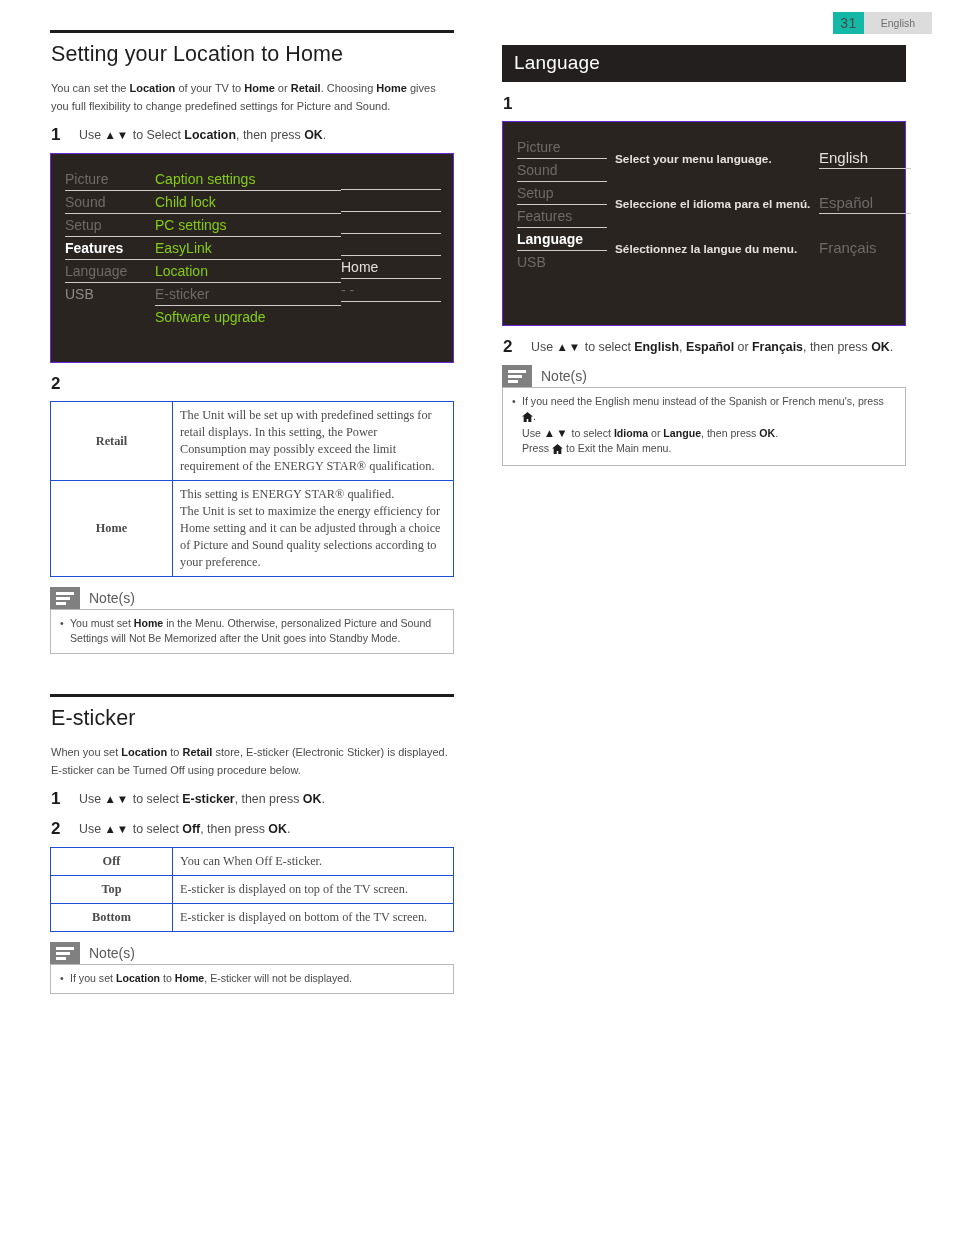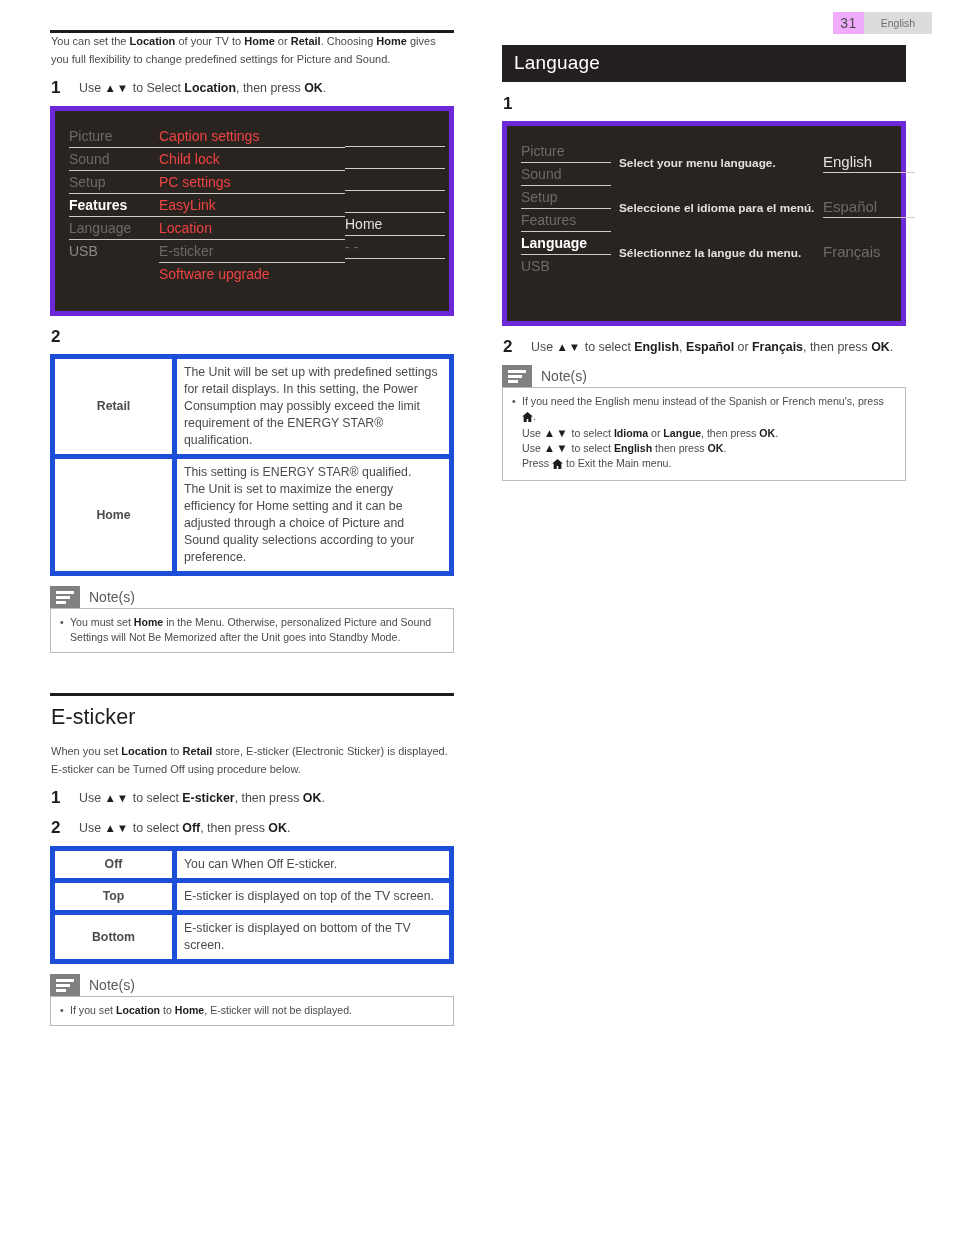--- a/index.html
+++ b/index.html
@@ -17,21 +17,21 @@
   
   .page-header {
     position: absolute;
     top: 12px;
     right: 22px;
     display: flex;
     align-items: stretch;
     height: 22px;
   }
   .page-num {
-    background: #f0abfc;
+    background: #14b8a6;
     color: #4a4a4a;
     width: 31px;
     display: flex;
     align-items: center;
     justify-content: center;
     font-size: 14px;
     letter-spacing: .5px;
   }
   .page-lang {
     background: #dcdcdc;
@@ -101,21 +101,21 @@
     line-height: 17px;
     color: #4b4b4b;
     padding-top: 1px;
   }
   .arrows { letter-spacing: 1px; color: #1d1d1d; font-size: 11.5px; }
   .home-ico { display: inline-block; vertical-align: -2px; }
 
   
   .tv-menu {
     background: #2a2421;
-    border: 5px solid #6d28d9;
+    border: 1px solid #6d28d9;
     padding: 14px 8px 0 0;
     position: relative;
   }
   .tv-menu.left  { height: 210px; }
   .tv-menu.right { height: 205px; }
   .tv-row {
     display: flex;
     align-items: flex-start;
   }
   .tv-left-col { width: 104px; flex: 0 0 104px; padding-left: 14px; }
@@ -128,21 +128,21 @@
     margin-bottom: 0;
   }
   .tv-item.active { color: #ffffff; font-weight: bold; }
   .tv-item.plain  { border-bottom: none; }
   .tv-item.dim    { color: #6e6a67; }
 
   .tv-mid-col { width: 186px; flex: 0 0 186px; }
   .tv-mid-item {
     font-size: 14px;
     line-height: 16px;
-    color: #ef4444;
+    color: #84cc16;
     padding: 3px 0 3px 0;
     border-bottom: 1px solid #cfcbc8;
   }
   .tv-mid-item.dim  { color: #6e6a67; }
   .tv-mid-item.last { border-bottom: none; }
 
   .tv-right-col { width: 100px; flex: 0 0 100px; }
   .tv-right-item {
     font-size: 14px;
     line-height: 16px;
@@ -173,26 +173,27 @@
   .lang-opt.dim { color: #6e6a67; }
   .lang-opt.noline span { border-bottom: none; }
 
   
   table.doc {
     border-collapse: collapse;
     width: 100%;
     margin: 0 0 0 0;
   }
   table.doc td {
-    border: 5px solid #1d4ed8;
+    border: 1px solid #1d4ed8;
     padding: 5px 7px;
     font-size: 12.3px;
     line-height: 17px;
     color: #4b4b4b;
     vertical-align: middle;
+    font-family: Liberation Serif, serif;
   }
   td.key {
     width: 122px;
     text-align: center;
     font-weight: bold;
     color: #1d1d1d;
   }
 
   
   .note-head {
@@ -240,20 +241,21 @@
 <body>
 
 <div class="page-header">
   <div class="page-num">31</div>
   <div class="page-lang">English</div>
 </div>
 
 <div class="col col-left" style="top:30px;">
 
   <div class="rule"></div>
+  <h1 class="section-title">Setting your Location to Home</h1>
 
   <p class="body">
     <span>You can set the </span><b>Location</b><span> of your TV to </span><b>Home</b><span> or </span><b>Retail</b><span>. Choosing </span><b>Home</b><span> gives you full flexibility to change predefined settings for Picture and Sound.</span>
   </p>
 
   <div class="step">
     <div class="step-num">1</div>
     <div class="step-txt">
       <span>Use </span><span class="arrows">▲▼</span><span> to Select </span><b>Location</b><span>, then press </span><b>OK</b><span>.</span>
     </div>
@@ -438,21 +440,18 @@
     <div class="note-line">
       <span class="bullet">•</span>
       <span><span>If you need the English menu instead of the Spanish or French menu's, press </span><span class="home-ico"><svg width="11" height="10" viewBox="0 0 14 13">
               <path d="M7 0L0 6h2v7h4V9h2v4h4V6h2z" fill="#1d1d1d"></path>
             </svg></span><span>.</span></span>
     </div>
     <div class="note-line note-sub">
       <span><span>Use </span><span class="arrows">▲▼</span><span> to select </span><b>Idioma</b><span> or </span><b>Langue</b><span>, then press </span><b>OK</b><span>.</span></span>
     </div>
     <div class="note-line note-sub">
-      <span><span>Use </span><span class="arrows">▲▼</span><span> to select </span><b>English</b><span> then press </span><b>OK</b><span>.</span></span>
-    </div>
-    <div class="note-line note-sub">
       <span><span>Press </span><span class="home-ico"><svg width="11" height="10" viewBox="0 0 14 13">
               <path d="M7 0L0 6h2v7h4V9h2v4h4V6h2z" fill="#1d1d1d"></path>
             </svg></span><span> to Exit the Main menu.</span></span>
     </div>
   </div>
 </div>
 
 </body></html>

